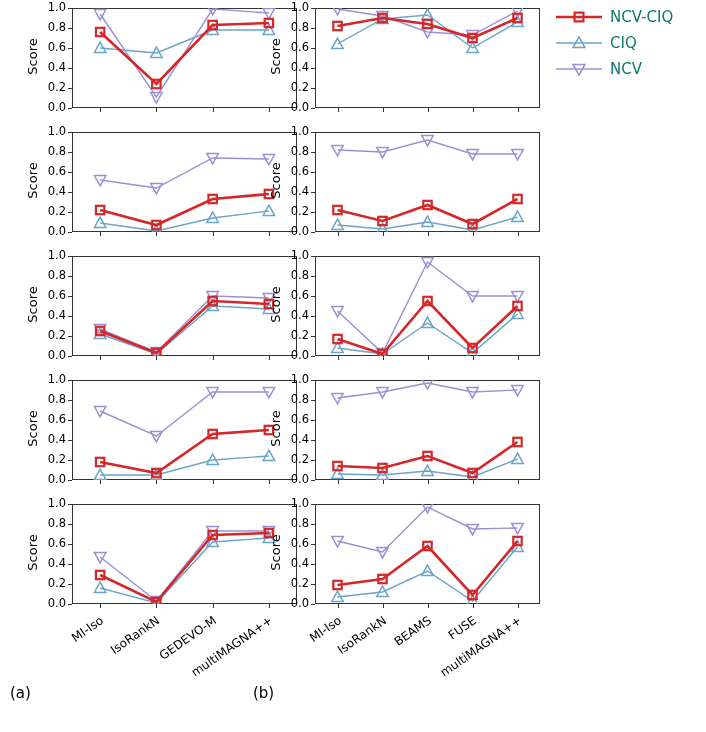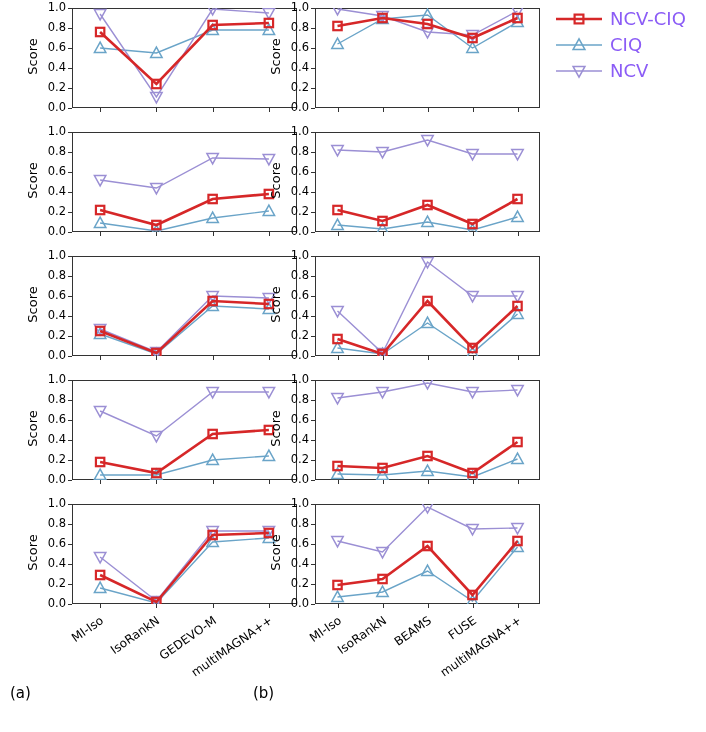--- a/index.html
+++ b/index.html
@@ -7,21 +7,21 @@
   #root{position:relative;width:706px;height:732px;}
   .plotbox{position:absolute;border:1px solid #333;background:#fff;box-sizing:border-box;}
   .ylabel{position:absolute;font-size:13px;color:#000;transform-origin:50% 50%;white-space:nowrap;}
   .ytick{position:absolute;font-size:11.5px;color:#000;text-align:right;white-space:nowrap;}
   .tickmark{position:absolute;background:#333;}
   .xtick{position:absolute;font-size:12px;color:#000;white-space:nowrap;transform-origin:100% 50%;transform:rotate(-35deg);text-align:right;}
   .caption{position:absolute;font-size:15px;color:#000;}
 
   .legend{position:absolute;}
   .legend-row{position:absolute;display:flex;align-items:center;}
-  .legend-label{font-size:18px;color:#8b5cf6;margin-left:8px;white-space:nowrap;}
+  .legend-label{font-size:15px;color:#0f766e;margin-left:8px;white-space:nowrap;}
 
   svg{display:block;}
 </style>
 </head>
 <body>
 
 <div id="root">
     <div class="plotbox" style="left: 72px; top: 8px; width: 225px; height: 100px;"></div>
     <div class="ylabel" style="left: 10px; top: 49px; width: 44px; text-align: center; transform: rotate(-90deg);">Score</div>
     <div class="ytick" style="left: 34px; top: 100px; width: 32px;">0.0</div>

